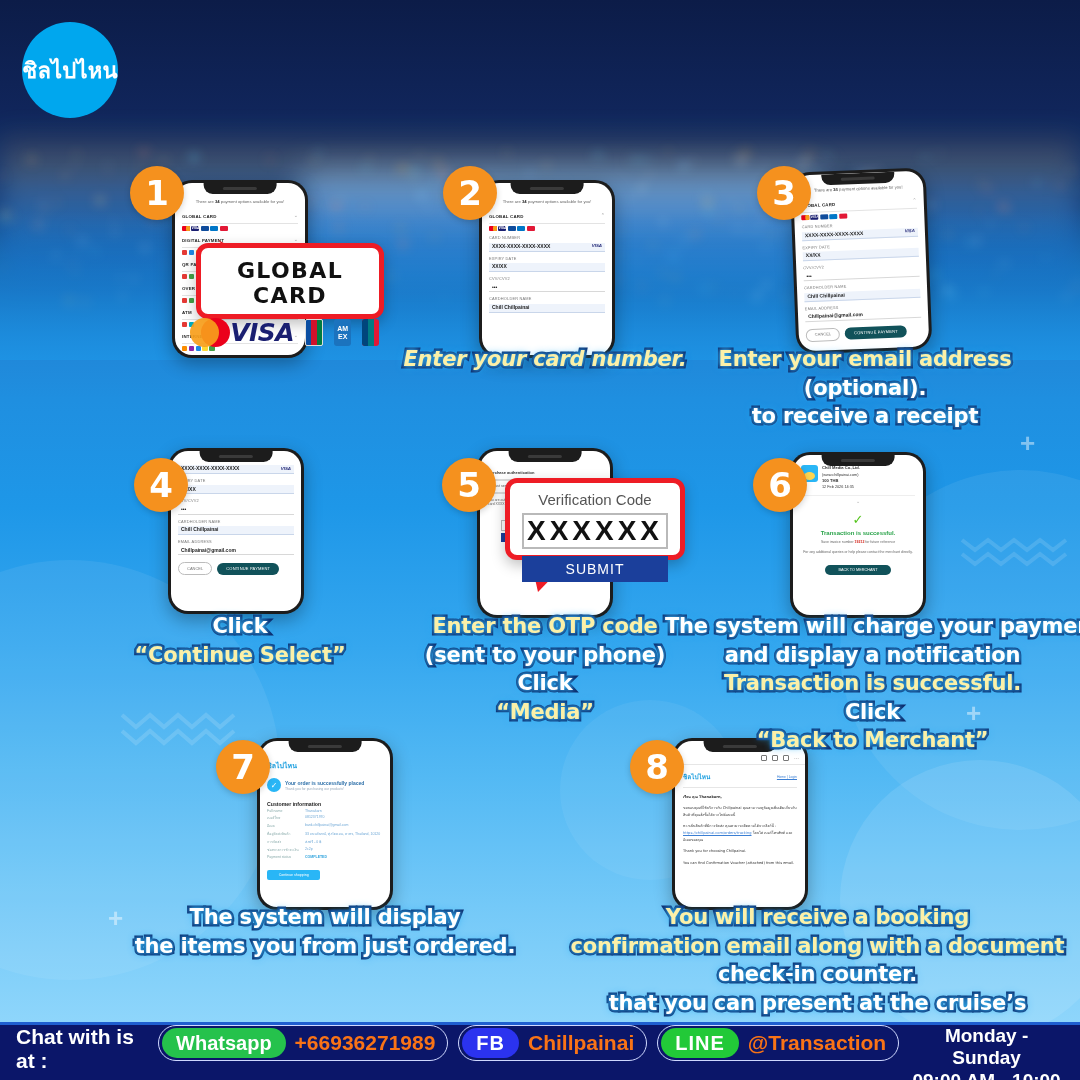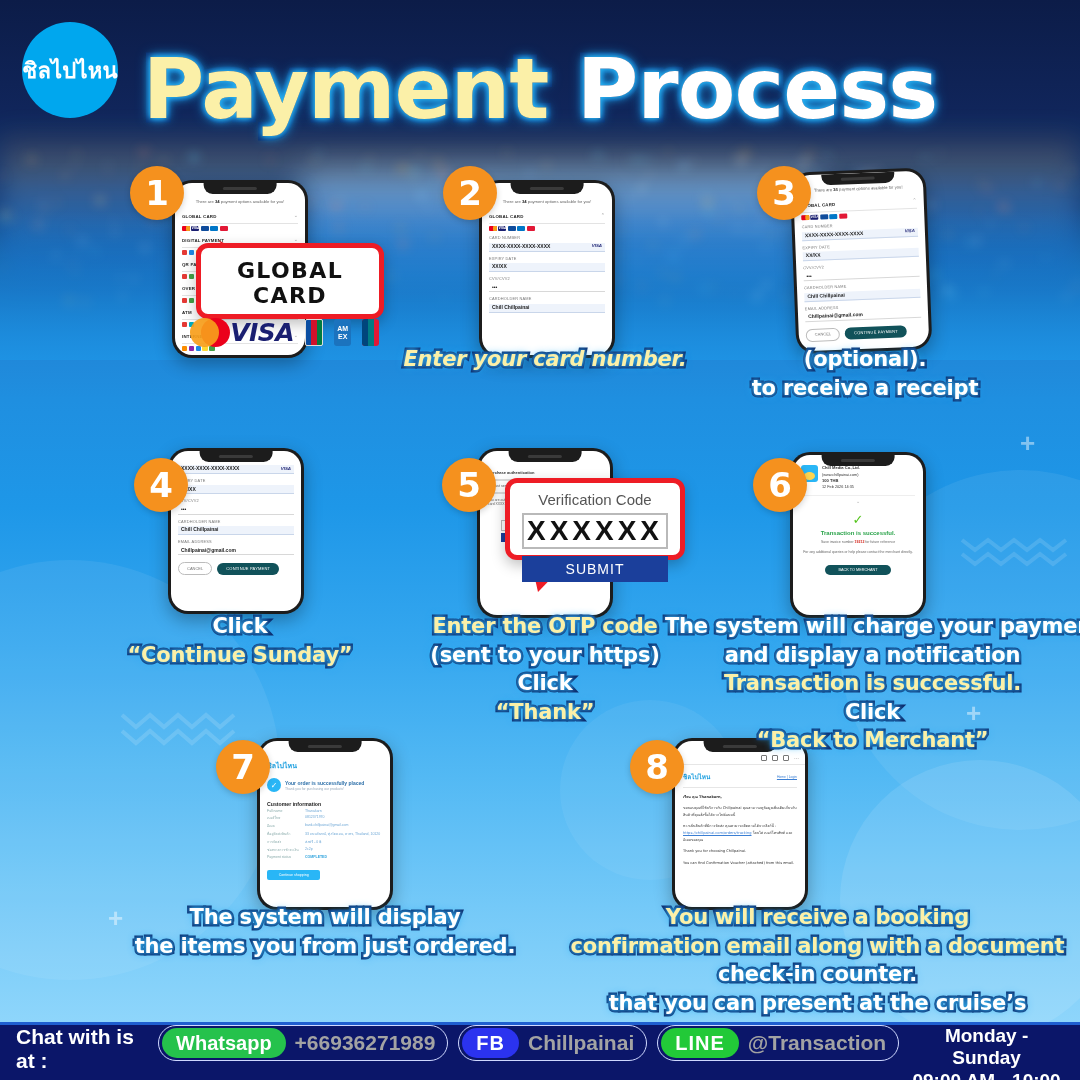--- a/index.html
+++ b/index.html
@@ -328,21 +328,21 @@
     border:1.5px solid #cfd8ff; border-radius:22px;
     padding:3px 12px 3px 3px; height:36px;
   }
   .chip {
     border-radius:18px; color:#fff; font-weight:900; font-size:20px;
     padding:4px 14px; line-height:1.1;
   }
   .chip.wa { background:#25c24c; }
   .chip.fb { background:#2b33ef; letter-spacing:1px;}
   .chip.line { background:#22c938; letter-spacing:1px;}
-  .pill .val { color:#a3a3a3; font-size:21px; font-weight:700; }
+  .pill .val { color:#f97316; font-size:21px; font-weight:700; }
   .hours {
     margin-left:auto; color:#fff; text-align:center; line-height:1.18;
     font-size:19px; font-weight:700;
   }
 </style>
 </head>
 <body>
 
 <div id="page">
 
@@ -630,24 +630,20 @@
     <path d="M2 10 L15 20 L28 10 L41 20 L54 10 L67 20 L80 10 L93 20 L106 10" stroke="#ffffff" stroke-width="4" fill="none" opacity=".45"></path>
     <path d="M2 24 L15 34 L28 24 L41 34 L54 24 L67 34 L80 24 L93 34 L106 24" stroke="#ffffff" stroke-width="4" fill="none" opacity=".45"></path>
   </svg>
   <div class="plus" style="left:108px; top:905px;">+</div>
   <div class="plus" style="left:966px; top:700px;">+</div>
   <div class="plus" style="left:1020px; top:430px;">+</div>
 
   <div class="logo">
     <span>ชิลไปไหน</span>
   </div>
-  <div class="title">
-    <span class="w1" style="display:inline-block">Payment</span>
-    <span class="w2" style="display:inline-block">Process</span>
-  </div>
 
   <div class="phone" style="left:172px; top:180px; width:136px; height:178px;">
     <div class="screen">
       <div class="notch"></div>
       <div class="pc">
         <div class="note">
           <span>There are</span>
           <b>34</b>
           <span>payment options available for you!</span>
         </div>
@@ -857,20 +853,21 @@
         </div>
         <div class="btnrow">
           <div class="btn-cancel">CANCEL</div>
           <div class="btn-continue">CONTINUE PAYMENT</div>
         </div>
       </div>
     </div>
   </div>
   <div class="badge" style="left:757px; top:166px;">3</div>
   <div class="cap" style="left:700px; top:345px; width:330px;">
+    <span class="y">Enter your email address</span>
     <span class="w">(optional).</span>
     <span class="w">to receive a receipt</span>
   </div>
 
   <div class="phone" style="left:168px; top:448px; width:136px; height:166px;">
     <div class="screen">
       <div class="notch"></div>
       <div class="pc" style="padding-top:12px">
         <div class="fld" style="margin-top:2px">
           <div class="inp">
@@ -906,21 +903,21 @@
           <div class="btn-cancel">CANCEL</div>
           <div class="btn-continue">CONTINUE PAYMENT</div>
         </div>
       </div>
     </div>
   </div>
   <div class="badge" style="left:134px; top:458px;">4</div>
   <div class="cap" style="left:50px; top:612px; width:380px;">
     <span>
         <span class="w">Click </span>
-        <span class="y">“Continue Sunday”</span>
+        <span class="y">“Continue Select”</span>
       </span>
   </div>
 
   <div class="phone" style="left:477px; top:448px; width:136px; height:170px;">
     <div class="screen">
       <div class="notch"></div>
       <div class="otp">
         <div style="font-size:4px; font-weight:700; color:#333; margin-top:6px">Purchase authentication</div>
         <div class="line m"></div>
         <div style="font-size:3.6px; color:#555">We just sent you an SMS</div>
@@ -943,24 +940,24 @@
 
   <div class="callout" style="left:505px; top:478px; width:180px; height:82px;">
     <div class="otp-title">Verification Code</div>
     <div class="otp-inp">XXXXXX</div>
     <div class="otp-sub">SUBMIT</div>
   </div>
 
   <div class="badge" style="left:442px; top:458px;">5</div>
   <div class="cap" style="left:420px; top:612px; width:250px;">
     <span class="y">Enter the OTP code</span>
-    <span class="w">(sent to your https)</span>
+    <span class="w">(sent to your phone)</span>
     <span>
         <span class="w">Click </span>
-        <span class="y">“Thank”</span>
+        <span class="y">“Media”</span>
       </span>
   </div>
 
   <div class="phone" style="left:790px; top:452px; width:136px; height:166px;">
     <div class="screen">
       <div class="notch"></div>
       <div class="succ">
         <div class="mrow">
           <div class="mlogo"></div>
           <div class="mtxt">

